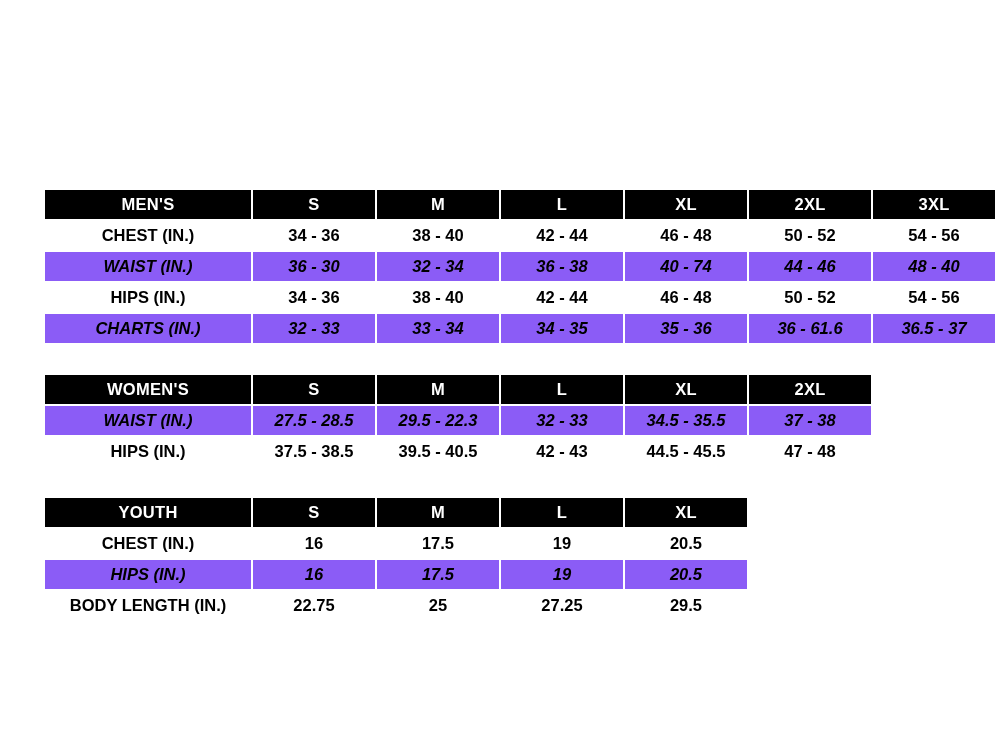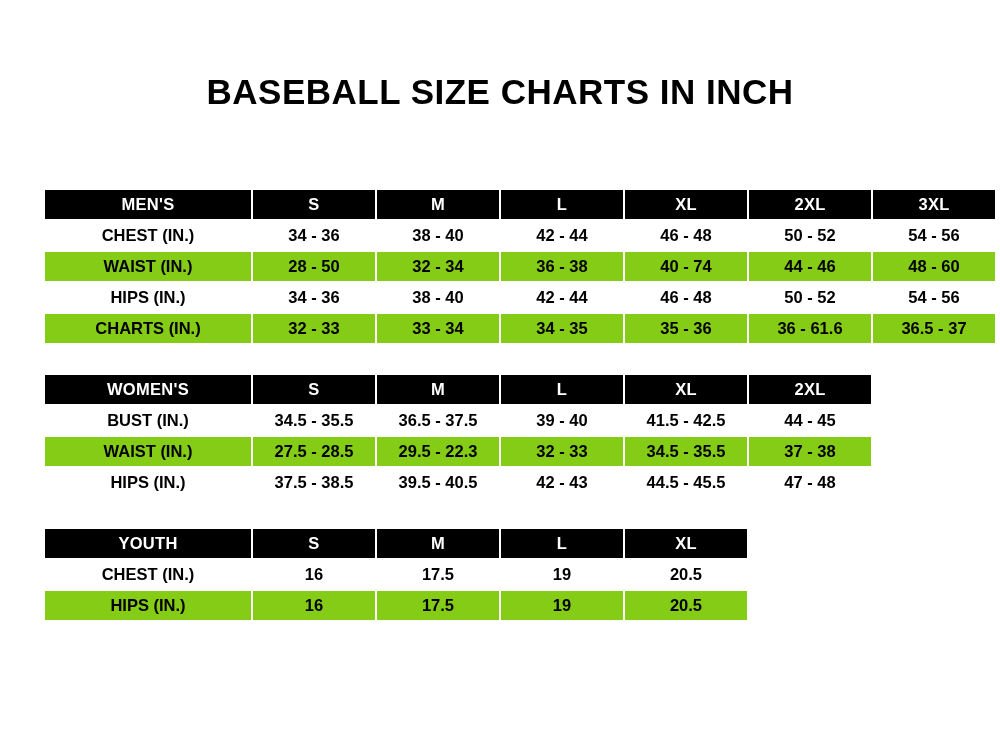--- a/index.html
+++ b/index.html
@@ -61,41 +61,41 @@
   }
   thead th.rowlabel {
     text-align: center;
     margin-top: 36px;
   }
   tbody td {
     background: #ffffff;
     color: #000000;
   }
   tbody tr.alt td {
-    background: #84cc16;
+    background: #8b5cf6;
+    font-style: italic;
   }
   tbody td.rowlabel {
     font-weight: bold;
   }
   
   .tbl-mens col.c0 { width: 208px; }
   .tbl-mens col.cx { width: 124px; }
   
   .tbl-womens col.c0 { width: 208px; }
   .tbl-womens col.cx { width: 124px; }
   
   .tbl-youth col.c0 { width: 208px; }
   .tbl-youth col.cx { width: 124px; }
 </style>
 </head>
 <body>
 
 <div class="page">
 
-  <div class="title">BASEBALL SIZE CHARTS IN INCH</div>
 
   <div class="tables">
 
     <table class="tbl-mens">
       <colgroup>
         <col class="c0">
           <col class="cx">
           <col class="cx">
           <col class="cx">
           <col class="cx">
@@ -118,26 +118,26 @@
           <td class="rowlabel">CHEST (IN.)</td>
           <td>34 - 36</td>
           <td>38 - 40</td>
           <td>42 - 44</td>
           <td>46 - 48</td>
           <td>50 - 52</td>
           <td>54 - 56</td>
         </tr>
         <tr class="alt">
           <td class="rowlabel">WAIST (IN.)</td>
-          <td>28 - 50</td>
+          <td>36 - 30</td>
           <td>32 - 34</td>
           <td>36 - 38</td>
           <td>40 - 74</td>
           <td>44 - 46</td>
-          <td>48 - 60</td>
+          <td>48 - 40</td>
         </tr>
         <tr>
           <td class="rowlabel">HIPS (IN.)</td>
           <td>34 - 36</td>
           <td>38 - 40</td>
           <td>42 - 44</td>
           <td>46 - 48</td>
           <td>50 - 52</td>
           <td>54 - 56</td>
         </tr>
@@ -166,28 +166,20 @@
         <tr>
           <th class="rowlabel">WOMEN'S</th>
           <th>S</th>
           <th>M</th>
           <th>L</th>
           <th>XL</th>
           <th>2XL</th>
         </tr>
       </thead>
       <tbody>
-        <tr>
-          <td class="rowlabel">BUST (IN.)</td>
-          <td>34.5 - 35.5</td>
-          <td>36.5 - 37.5</td>
-          <td>39 - 40</td>
-          <td>41.5 - 42.5</td>
-          <td>44 - 45</td>
-        </tr>
         <tr class="alt">
           <td class="rowlabel">WAIST (IN.)</td>
           <td>27.5 - 28.5</td>
           <td>29.5 - 22.3</td>
           <td>32 - 33</td>
           <td>34.5 - 35.5</td>
           <td>37 - 38</td>
         </tr>
         <tr>
           <td class="rowlabel">HIPS (IN.)</td>
@@ -225,17 +217,24 @@
           <td>19</td>
           <td>20.5</td>
         </tr>
         <tr class="alt">
           <td class="rowlabel">HIPS (IN.)</td>
           <td>16</td>
           <td>17.5</td>
           <td>19</td>
           <td>20.5</td>
         </tr>
+        <tr>
+          <td class="rowlabel">BODY LENGTH (IN.)</td>
+          <td>22.75</td>
+          <td>25</td>
+          <td>27.25</td>
+          <td>29.5</td>
+        </tr>
       </tbody>
     </table>
 
   </div>
 </div>
 
 </body></html>

